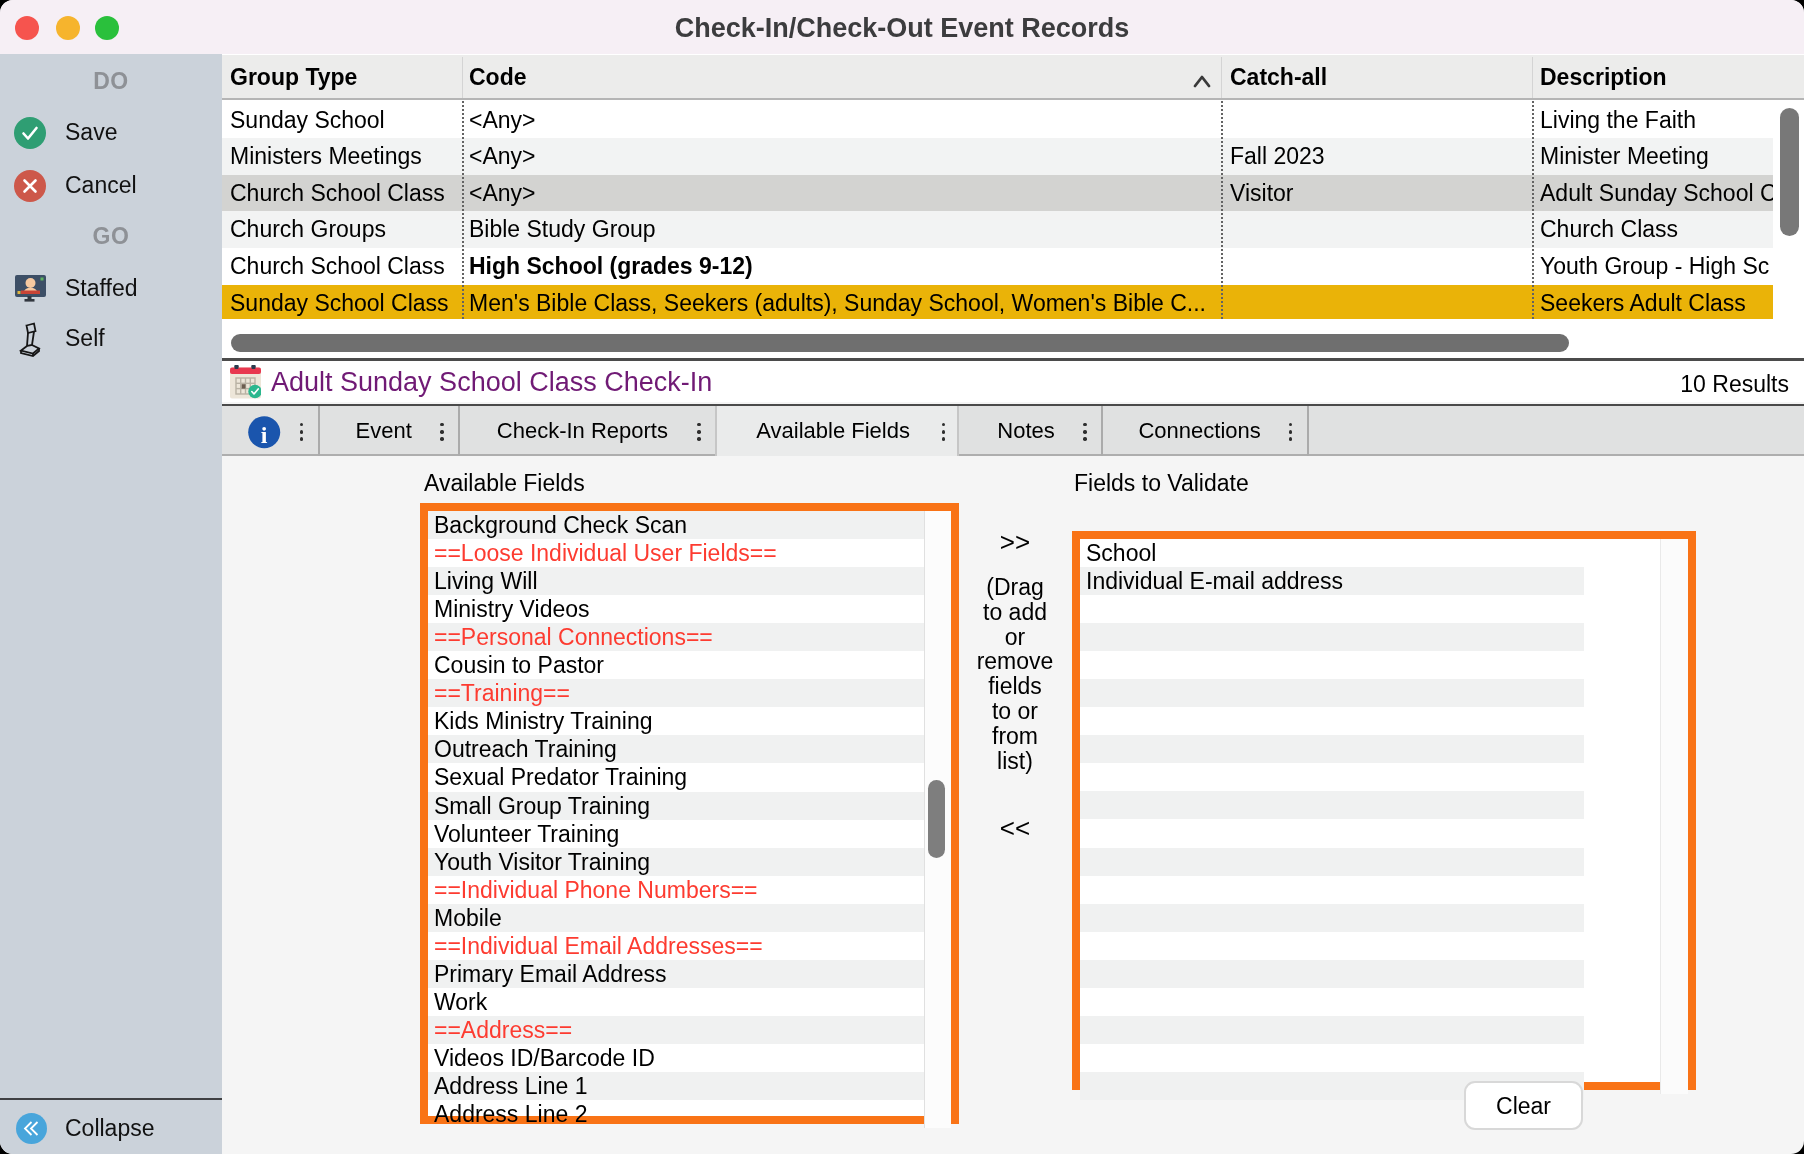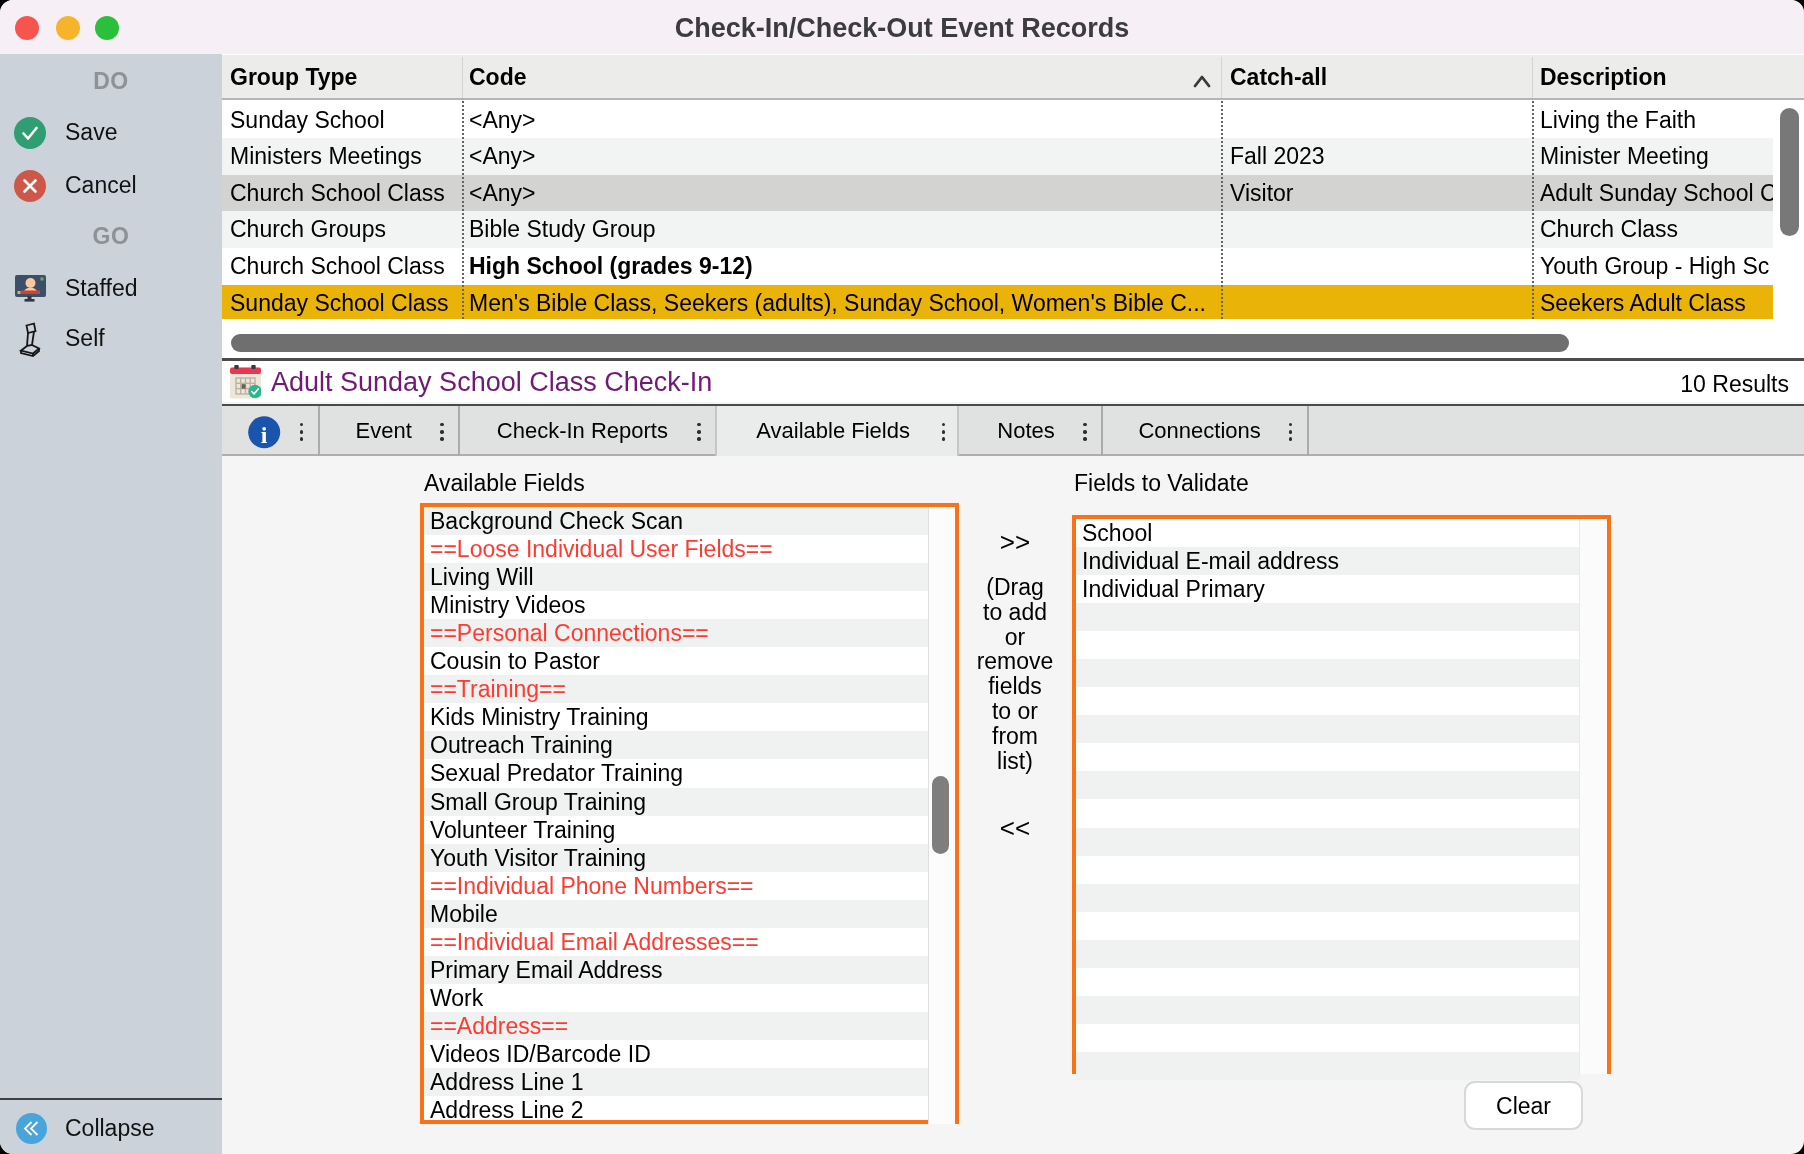--- a/index.html
+++ b/index.html
@@ -41,21 +41,21 @@
   #darkline2 { left:222px; top:403.5px; width:1582px; height:2.5px; background:#4a4a4a; }
   
   #tabbar { left:222px; top:406px; width:1582px; height:50px; background:#e0e1e1;
             border-bottom:2px solid #aeaeae; }
   .tab { top:0; height:48px; line-height:49px; text-align:center; font-size:22px; color:#000; }
   .tabsep { top:0; width:2px; height:50px; background:#ababab; }
   .tabdots { top:17px; width:3.4px; height:20px; }
   .tabdots i { position:absolute; left:0; width:3.4px; height:3.4px; border-radius:50%; background:#2e2e2e; }
   
   .panel-label { top:470px; font-size:23px; color:#000; }
-  .listbox { border:4px solid #f97316; background:#fff; }
+  .listbox { border:8px solid #f97316; background:#fff; }
   .li { position:absolute; left:0; width:504px; height:28px; line-height:28.5px; font-size:23px;
         color:#000; padding-left:6px; white-space:nowrap; }
   .li.g { background:#f0f1f1; }
   .li.r { color:#fd3b30; }
   .midtxt { left:960px; width:110px; text-align:center; font-size:23px; color:#000; }
   #clearbtn { left:1464px; top:1081px; width:119px; height:49px; background:#fff;
               border:2px solid #d8d8d8; border-radius:11px; text-align:center;
               line-height:46px; font-size:23px; color:#000; }
 </style>
 </head>
@@ -278,24 +278,23 @@
       <div class="li g" style="top:448.8px">Primary Email Address</div>
       <div class="li" style="top:476.85px">Work</div>
       <div class="li g r" style="top:504.90000000000003px">==Address==</div>
       <div class="li" style="top:532.95px">Videos ID/Barcode ID</div>
       <div class="li g" style="top:561px">Address Line 1</div>
       <div class="li" style="top:589.0500000000001px">Address Line 2</div>
       <div style="position:absolute;right:0;top:0;width:27px;height:617px;background:#fcfcfc;border-left:1px solid #e0e0e0"></div>
       <div style="position:absolute;right:6px;top:269px;width:17px;height:78px;background:#7e7e7e;border-radius:9px"></div>
     </div>
 
-  <div class="abs listbox" id="rightlist" style="left:1072px; top:515px; width:539px; height:559px;">
+  <div class="abs listbox" id="rightlist" style="left:1072px; top:531px; width:624px; height:559px;">
       <div class="li" style="top:0px">School</div>
       <div class="li g" style="top:28.05px">Individual E-mail address</div>
-      <div class="li" style="top:56.1px">Individual Primary</div>
       <div class="li g" style="top:84.15px"></div>
       <div class="li" style="top:112.2px"></div>
       <div class="li g" style="top:140.25px"></div>
       <div class="li" style="top:168.3px"></div>
       <div class="li g" style="top:196.35px"></div>
       <div class="li" style="top:224.4px"></div>
       <div class="li g" style="top:252.45000000000002px"></div>
       <div class="li" style="top:280.5px"></div>
       <div class="li g" style="top:308.55px"></div>
       <div class="li" style="top:336.6px"></div>

